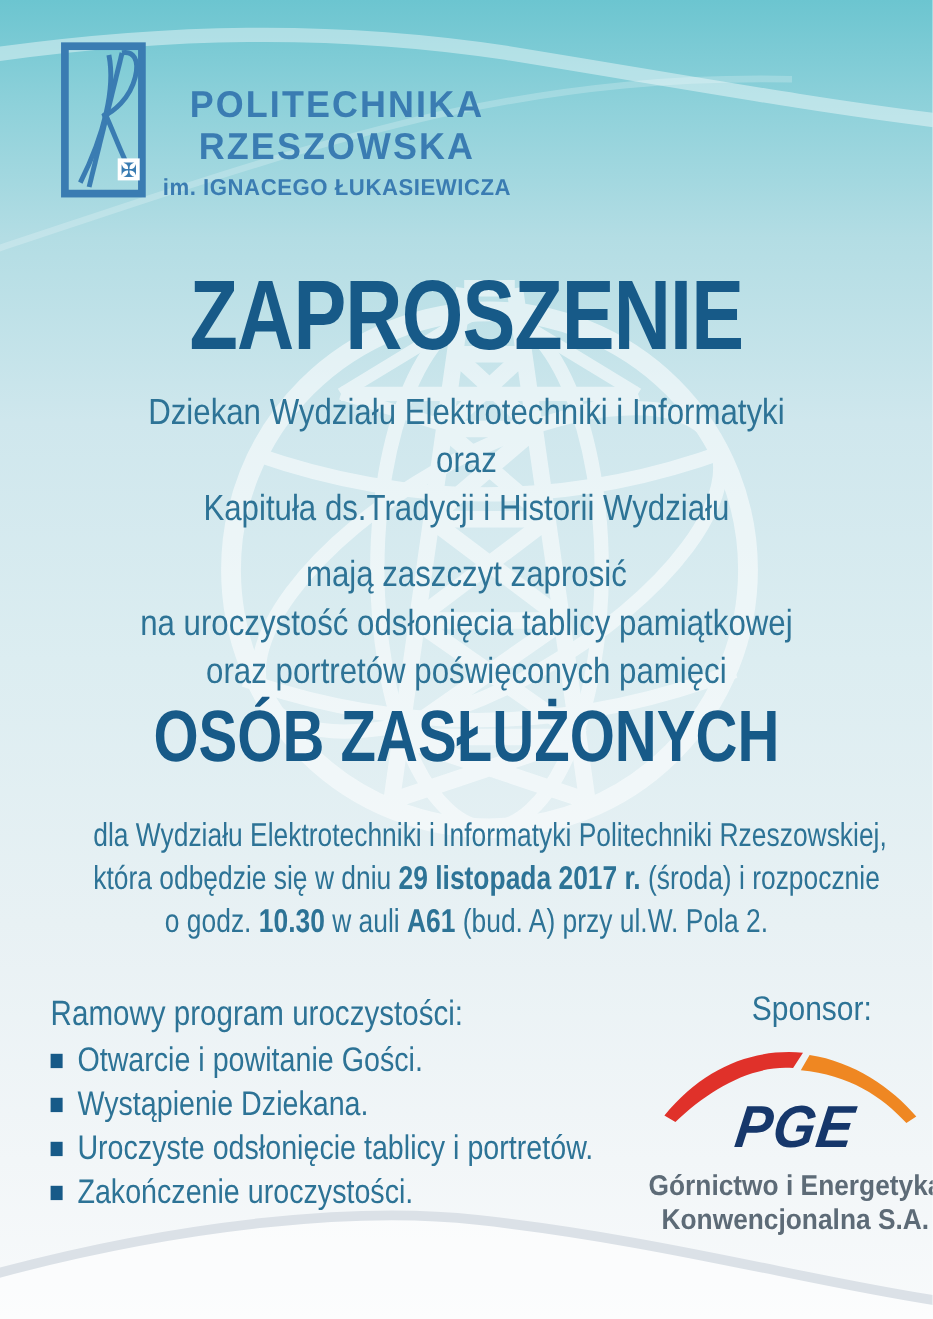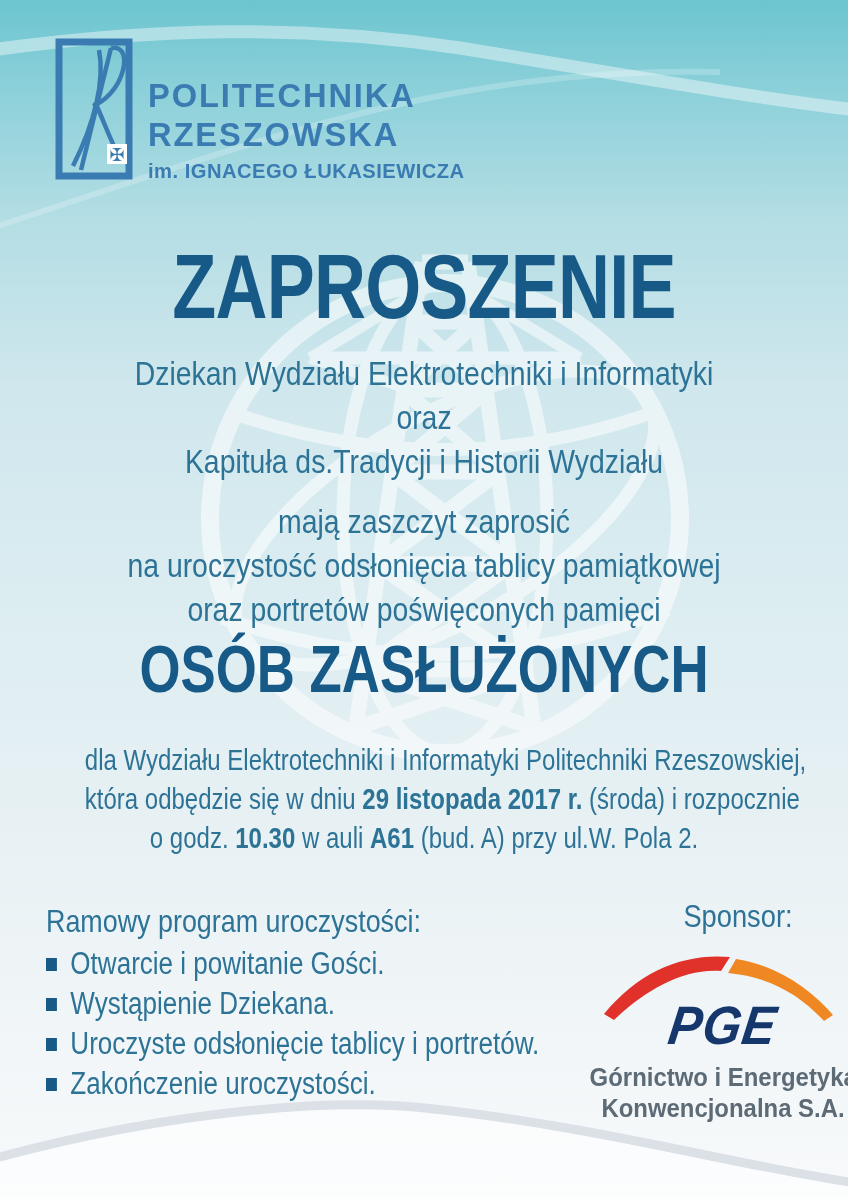--- a/index.html
+++ b/index.html
@@ -14,21 +14,21 @@
     background: linear-gradient(180deg,
       #6cc5d0 0%, #8ed1da 8%, #b3dde4 18%, #cfe7ed 32%,
       #dcedf1 50%, #e8f1f4 70%, #f2f6f8 88%, #f8fafb 100%);
   }
 
   svg.abs { position: absolute; display: block; }
 
   
   .uni-name {
     position: absolute; left: 148px; top: 76px;
-    color: #3a7cb2; font-weight: bold;
+    color: #3a7cb2; font-weight: bold; text-align: center;
   }
   .uni-name .l1, .uni-name .l2 {
     font-size: 34px; line-height: 39px; letter-spacing: 2px;
     transform: scaleX(0.96); transform-origin: left center;
     white-space: nowrap;
   }
   .uni-name .l3 {
     font-size: 21px; line-height: 26px; margin-top: 4px;
     letter-spacing: 0.5px; transform: scaleX(0.96);
     transform-origin: left center; white-space: nowrap;

